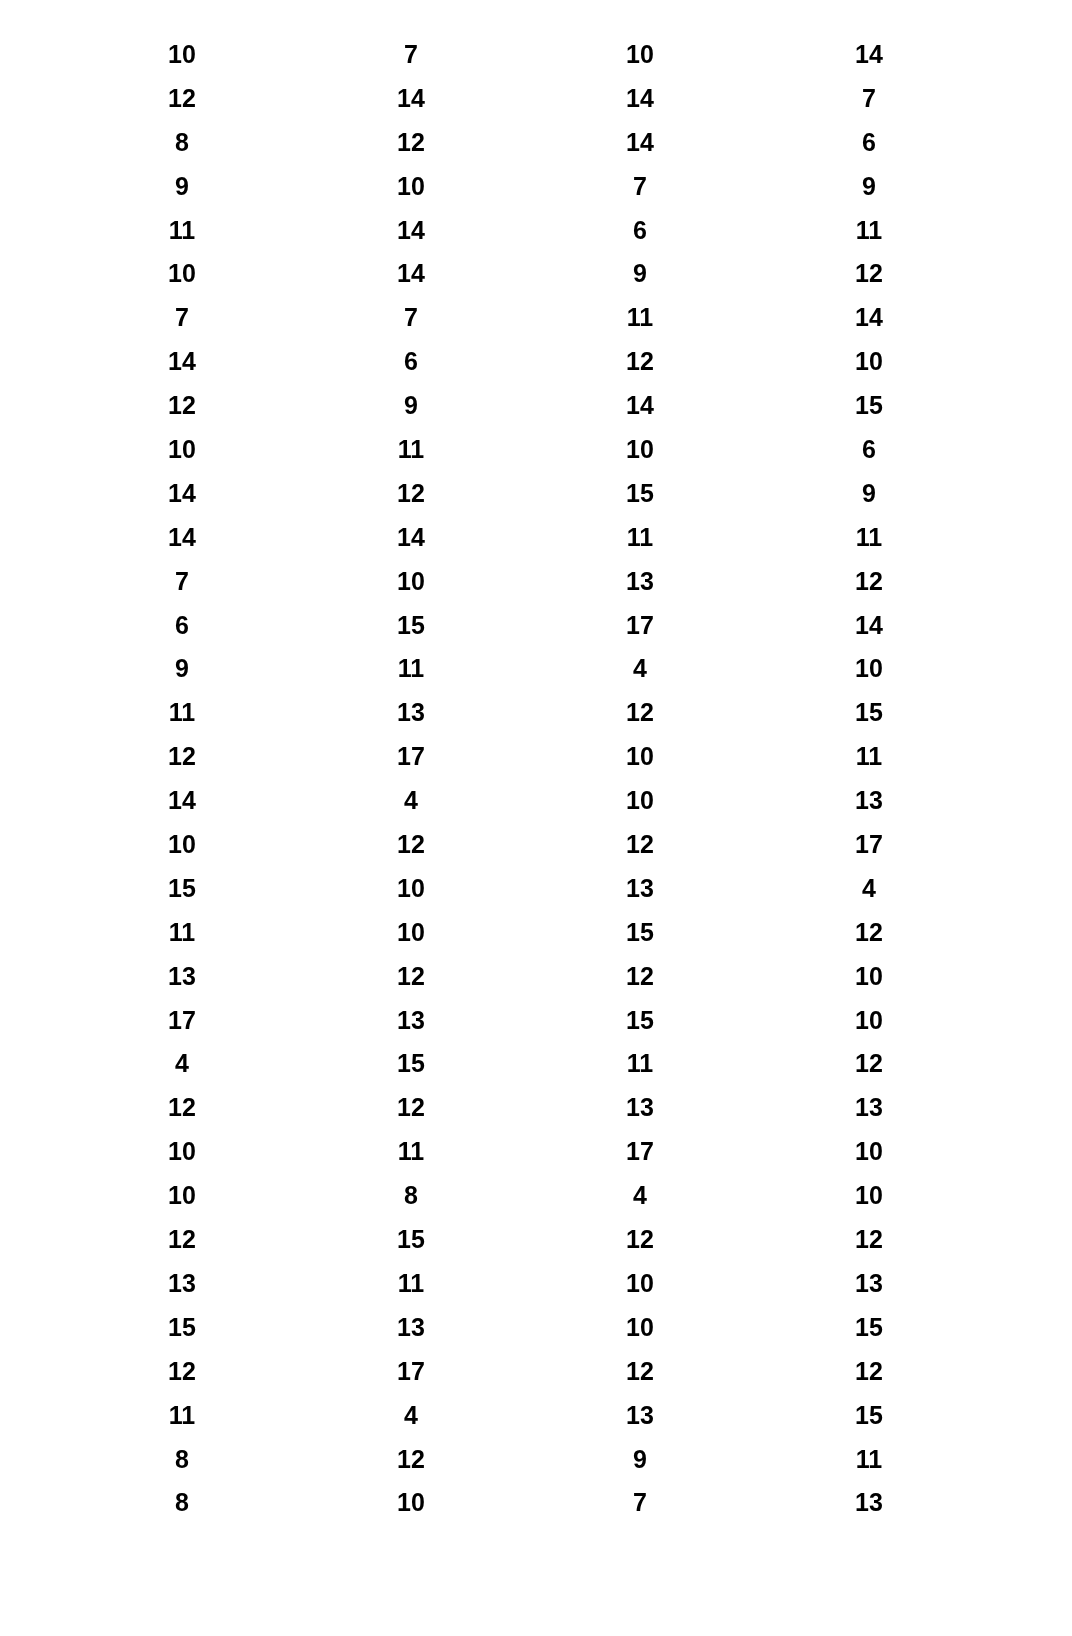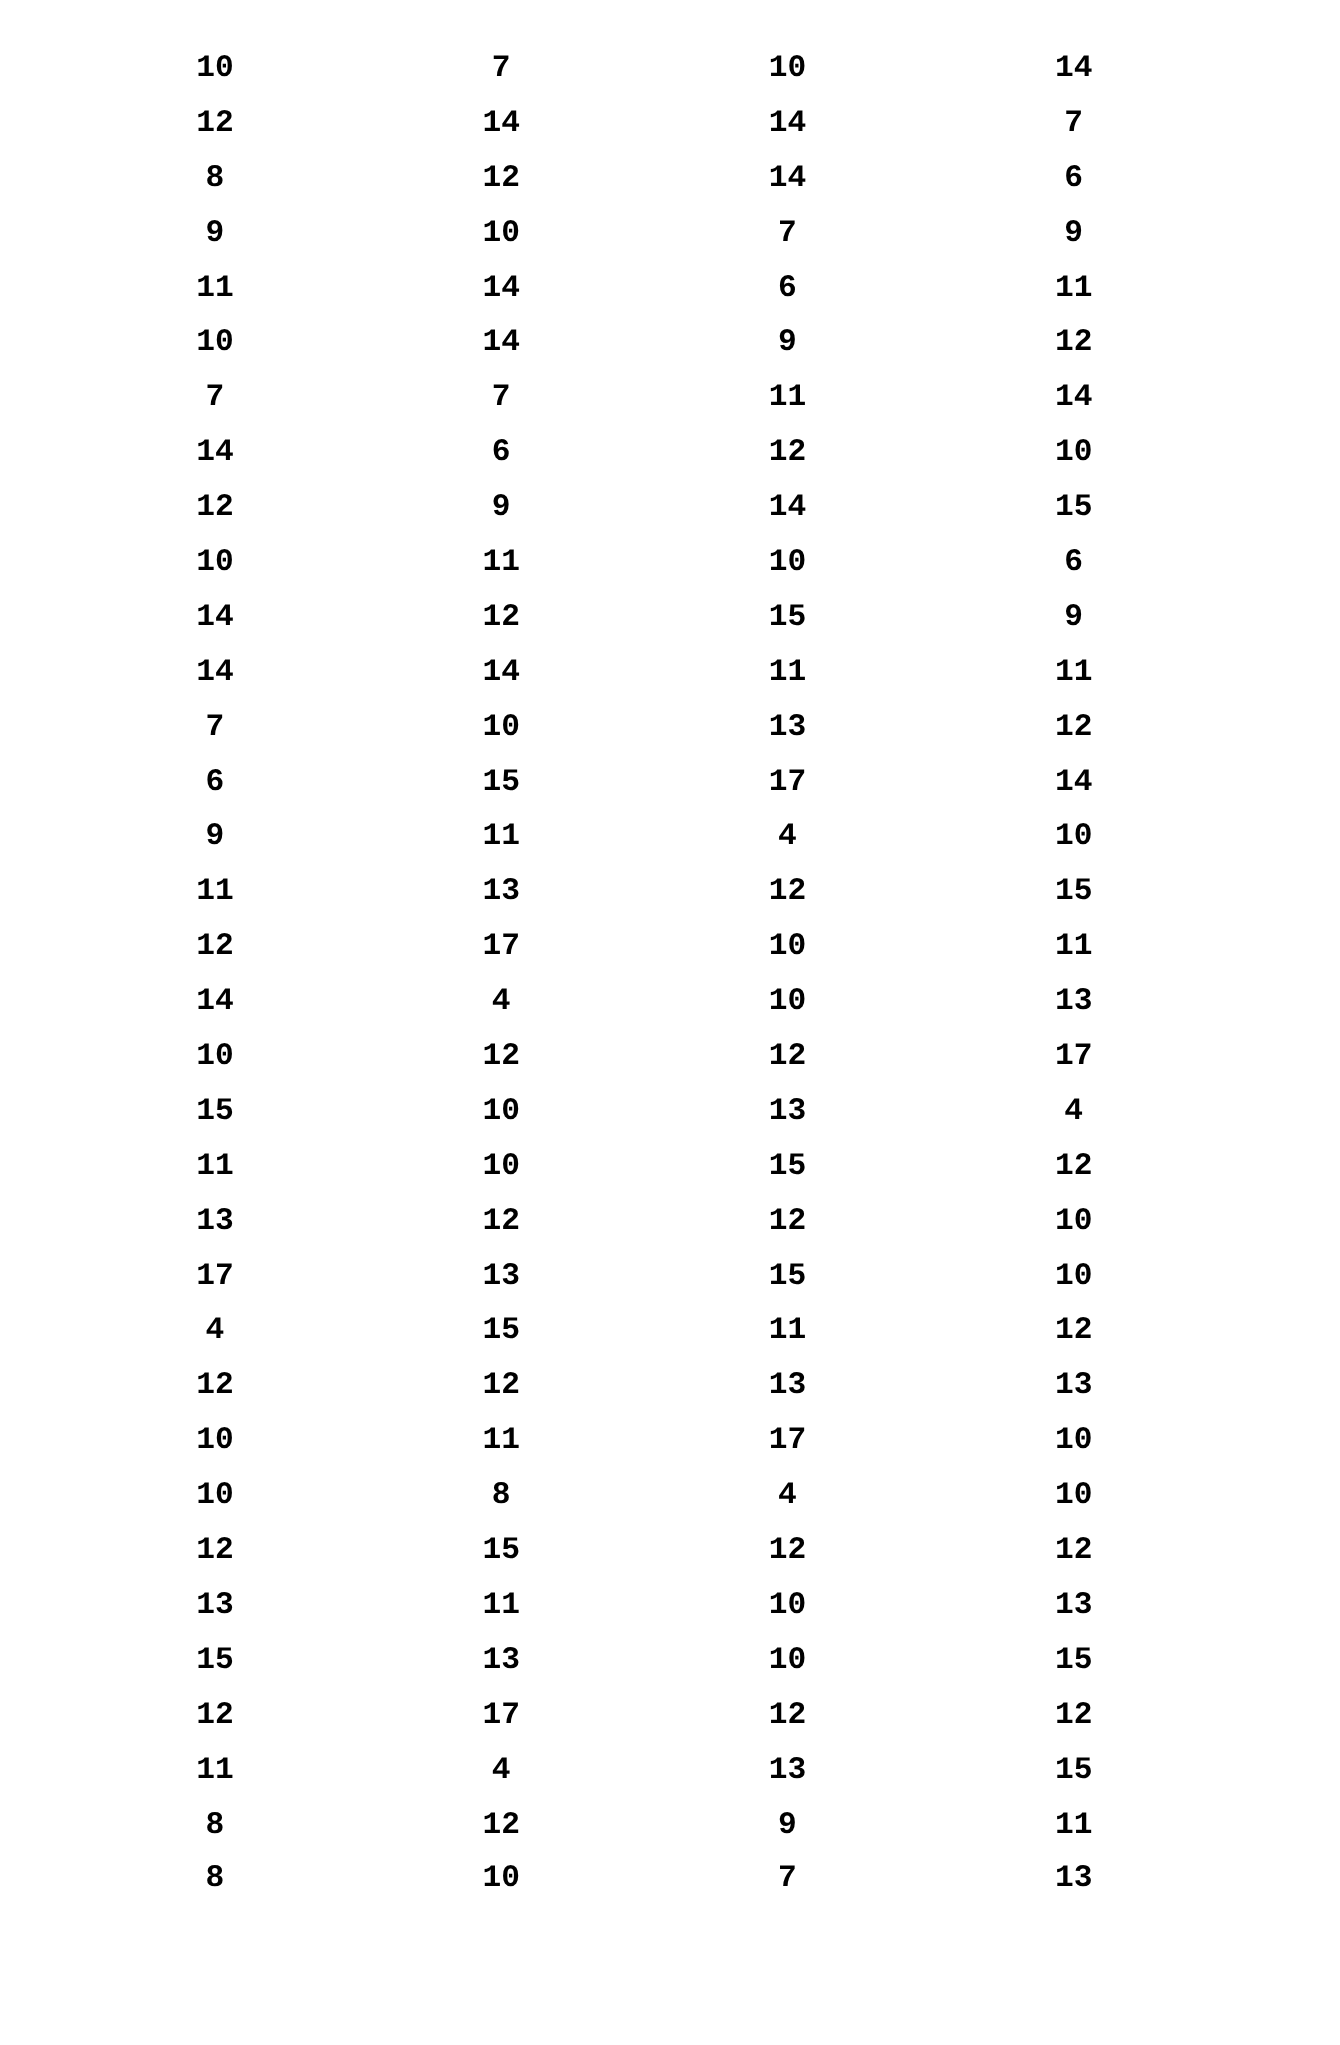--- a/index.html
+++ b/index.html
@@ -9,24 +9,23 @@
     }
     body {
       width: 1072px;
       height: 1636px;
       position: relative;
       overflow: hidden;
       font-family: "Liberation Sans", sans-serif;
     }
     .grid {
       position: absolute;
-      left: 2px;
+      left: 12px;
       top: 33px;
       width: 872px;
-      font-family: Liberation Mono, monospace;
     }
     .row {
       position: relative;
       height: 43.9px;
     }
     .cell {
       position: absolute;
       top: 0;
       width: 120px;
       height: 43.9px;

